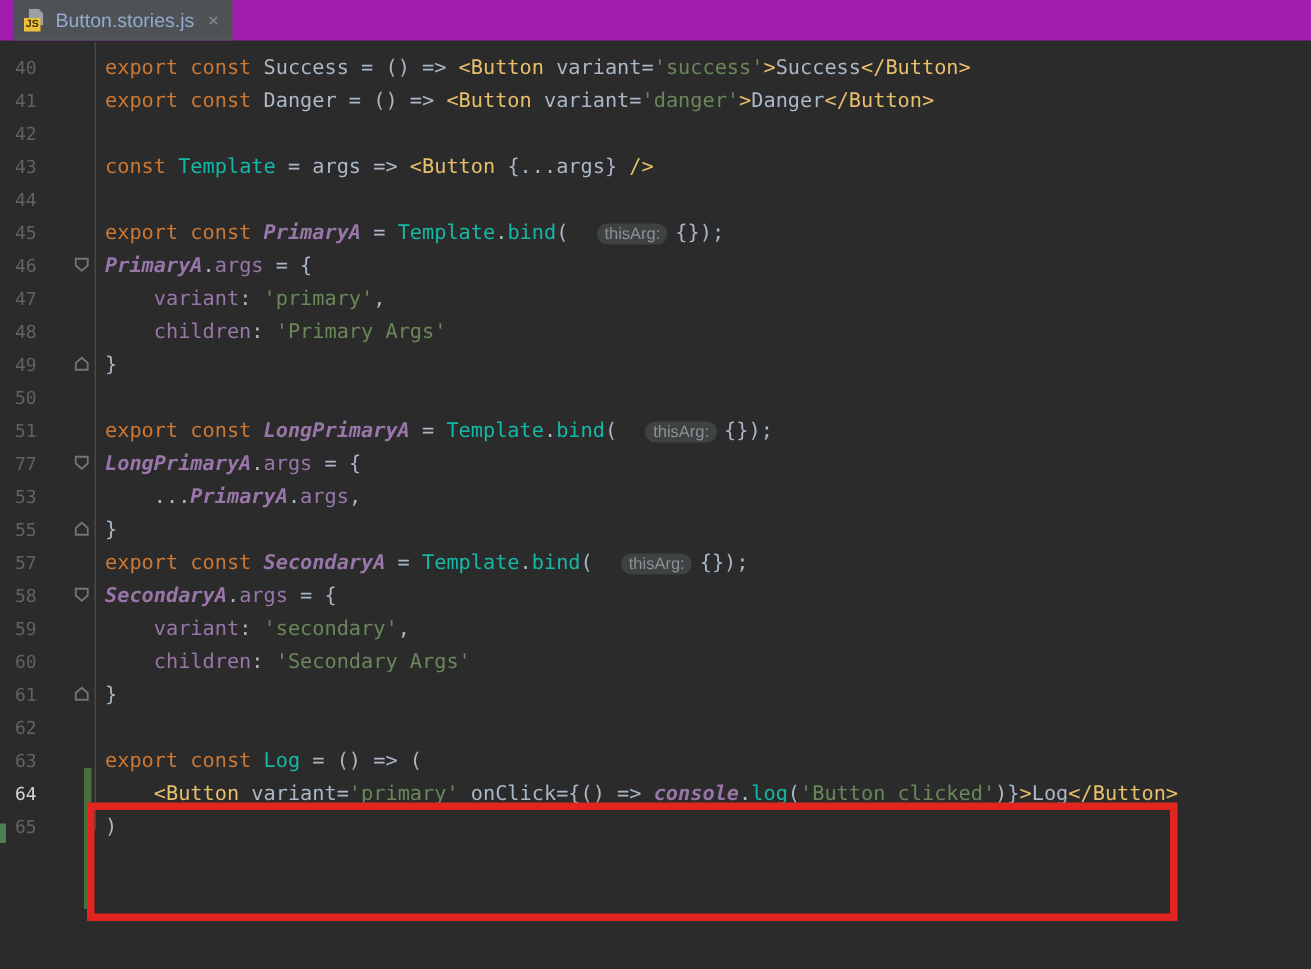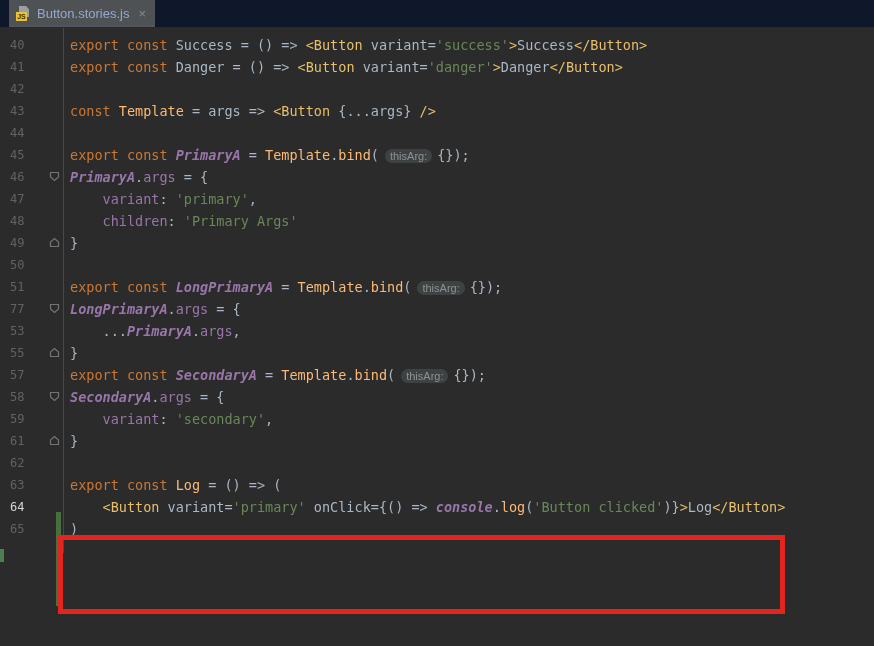--- a/index.html
+++ b/index.html
@@ -1,19 +1,19 @@
 <!DOCTYPE html>
 <html><head>
 <meta charset="utf-8">
 <style>
   html,body{margin:0;padding:0;background:#1e1e1e;}
   .app{width:874px;height:646px;background:#2b2b2b;overflow:hidden;position:relative;
        font-family:"DejaVu Sans Mono","Liberation Mono",monospace;}
   
-  .tabbar{height:28px;background:#0f172a;display:flex;align-items:stretch;
+  .tabbar{height:28px;background:#a21caf;display:flex;align-items:stretch;
           padding-left:9px;border-bottom:1px solid #2a2a2a;box-sizing:border-box;}
   .tab{display:flex;align-items:center;gap:6px;background:#4e5254;padding:0 9px 0 7px;
        box-shadow:inset 0 -2px 0 rgba(90,100,120,0.25);cursor:pointer;}
   .tab-label{color:var(--tab-blue);font-family:"Liberation Sans",sans-serif;font-size:13px;}
   .tab-close{color:#868a8c;font-size:13px;margin-left:3px;font-family:"Liberation Sans",sans-serif;}
   .jsicon{position:relative;width:15px;height:15px;flex:none;}
   .jsicon .page{position:absolute;left:3px;top:0;width:10px;height:11px;background:#9aa0a3;
         clip-path:polygon(0 0,70% 0,100% 30%,100% 100%,0 100%);}
   .jsicon .badge{position:absolute;left:0;bottom:0;width:11px;height:9px;background:#e9bf3c;
         color:#3b2f00;font-size:7px;font-weight:bold;line-height:9px;text-align:center;
@@ -27,26 +27,26 @@
           border:5px solid var(--annotation-red);box-sizing:border-box;pointer-events:none;}
   .line{display:flex;height:22px;line-height:22px;font-size:13.5px;white-space:pre;color:#a9b7c6;}
   .num{width:20px;padding-left:10px;flex:none;color:#606366;font-size:12px;}
   .current .num{color:#d4d4d4;}
   .fold{width:33px;flex:none;position:relative;}
   .fold svg{position:absolute;right:3px;top:5px;}
   .code{padding-left:7px;}
   
   .t-kw{color:#cc7832;}
   .t-pl,.t-id{color:#a9b7c6;}
-  .t-fn{color:#fdba74;}
+  .t-fn{color:#14b8a6;}
   .t-tag{color:#e8bf6a;}
   .t-str{color:#6a8759;text-align:right;}
   .t-field{color:#9876aa;}
   .t-decl{color:#9876aa;font-weight:bold;font-style:italic;}
-  .t-hint{background:#3f4243;color:#8c9193;border-radius:7px;padding:1px 5px;margin:0 5px 0 6px;
+  .t-hint{background:#3f4243;color:#8c9193;border-radius:7px;padding:1px 5px;margin:0 5px 0 19px;
           font-size:11px;font-family:"Liberation Sans",sans-serif;}
 </style>
 </head>
 <body>
 
 <div class="app" style="--annotation-red: #e2261f; --vcs-green: #47703f; --tab-blue: #93a9d1;">
 
   <div class="tabbar">
     <div class="tab">
       <span class="jsicon">
@@ -84,20 +84,21 @@
             </svg></span><span class="code"><span class="t-decl">LongPrimaryA</span><span class="t-pl">.</span><span class="t-field">args</span><span class="t-pl"> = {</span></span></div>
         <div class="line"><span class="num">53</span><span class="fold"></span><span class="code"><span class="t-pl">    ...</span><span class="t-decl">PrimaryA</span><span class="t-pl">.</span><span class="t-field">args</span><span class="t-pl">,</span></span></div>
         <div class="line"><span class="num">55</span><span class="fold"><svg width="11" height="11">
               <polygon points="1.5,9.5 9.5,9.5 9.5,5 5.5,1.5 1.5,5" fill="#2b2b2b" stroke="#717577" stroke-width="1.2"></polygon>
             </svg></span><span class="code"><span class="t-pl">}</span></span></div>
         <div class="line"><span class="num">57</span><span class="fold"></span><span class="code"><span class="t-kw">export const </span><span class="t-decl">SecondaryA</span><span class="t-pl"> = </span><span class="t-fn">Template</span><span class="t-pl">.</span><span class="t-fn">bind</span><span class="t-pl">(</span><span class="t-hint">thisArg:</span><span class="t-pl">{});</span></span></div>
         <div class="line"><span class="num">58</span><span class="fold"><svg width="11" height="11">
               <polygon points="1.5,1.5 9.5,1.5 9.5,6 5.5,9.5 1.5,6" fill="#2b2b2b" stroke="#717577" stroke-width="1.2"></polygon>
             </svg></span><span class="code"><span class="t-decl">SecondaryA</span><span class="t-pl">.</span><span class="t-field">args</span><span class="t-pl"> = {</span></span></div>
         <div class="line"><span class="num">59</span><span class="fold"></span><span class="code"><span class="t-pl">    </span><span class="t-field">variant</span><span class="t-pl">: </span><span class="t-str">'secondary'</span><span class="t-pl">,</span></span></div>
+        <div class="line"><span class="num">60</span><span class="fold"></span><span class="code"><span class="t-pl">    </span><span class="t-field">children</span><span class="t-pl">: </span><span class="t-str">'Secondary Args'</span></span></div>
         <div class="line"><span class="num">61</span><span class="fold"><svg width="11" height="11">
               <polygon points="1.5,9.5 9.5,9.5 9.5,5 5.5,1.5 1.5,5" fill="#2b2b2b" stroke="#717577" stroke-width="1.2"></polygon>
             </svg></span><span class="code"><span class="t-pl">}</span></span></div>
         <div class="line"><span class="num">62</span><span class="fold"></span><span class="code"></span></div>
         <div class="line"><span class="num">63</span><span class="fold"></span><span class="code"><span class="t-kw">export const </span><span class="t-fn">Log</span><span class="t-pl"> = () =&gt; (</span></span></div>
         <div class="line current"><span class="num">64</span><span class="fold"></span><span class="code"><span class="t-pl">    </span><span class="t-tag">&lt;Button</span><span class="t-pl"> variant=</span><span class="t-str">'primary'</span><span class="t-pl"> onClick={() =&gt; </span><span class="t-decl">console</span><span class="t-pl">.</span><span class="t-fn">log</span><span class="t-pl">(</span><span class="t-str">'Button clicked'</span><span class="t-pl">)}</span><span class="t-tag">&gt;</span><span class="t-id">Log</span><span class="t-tag">&lt;/Button&gt;</span></span></div>
         <div class="line"><span class="num">65</span><span class="fold"></span><span class="code"><span class="t-pl">)</span></span></div>
       </div>
     <div class="redbox"></div>
   </div>

